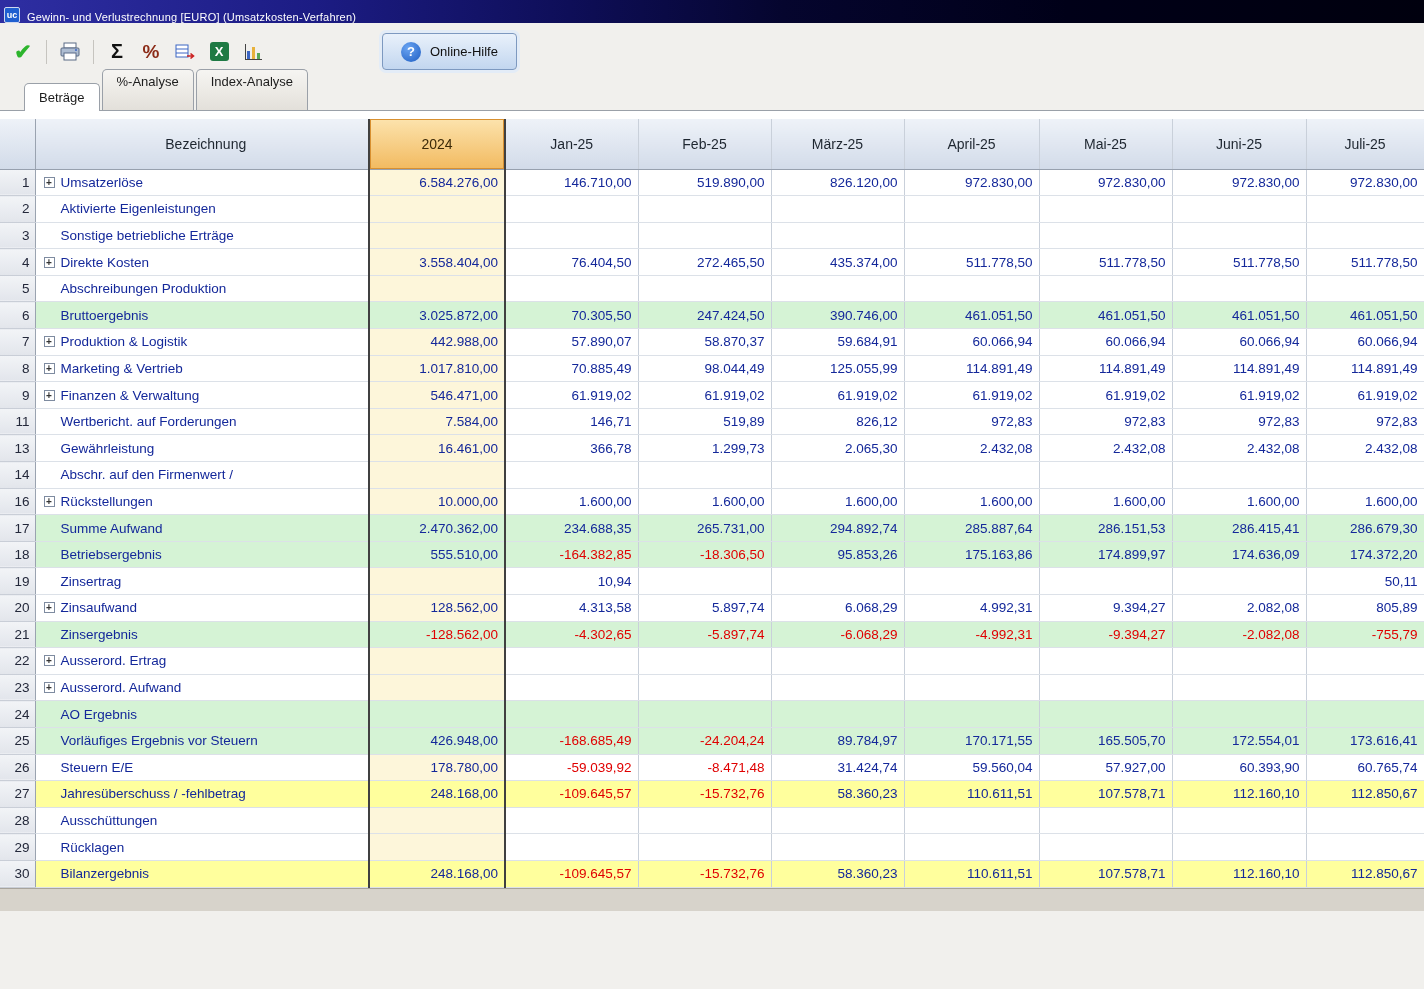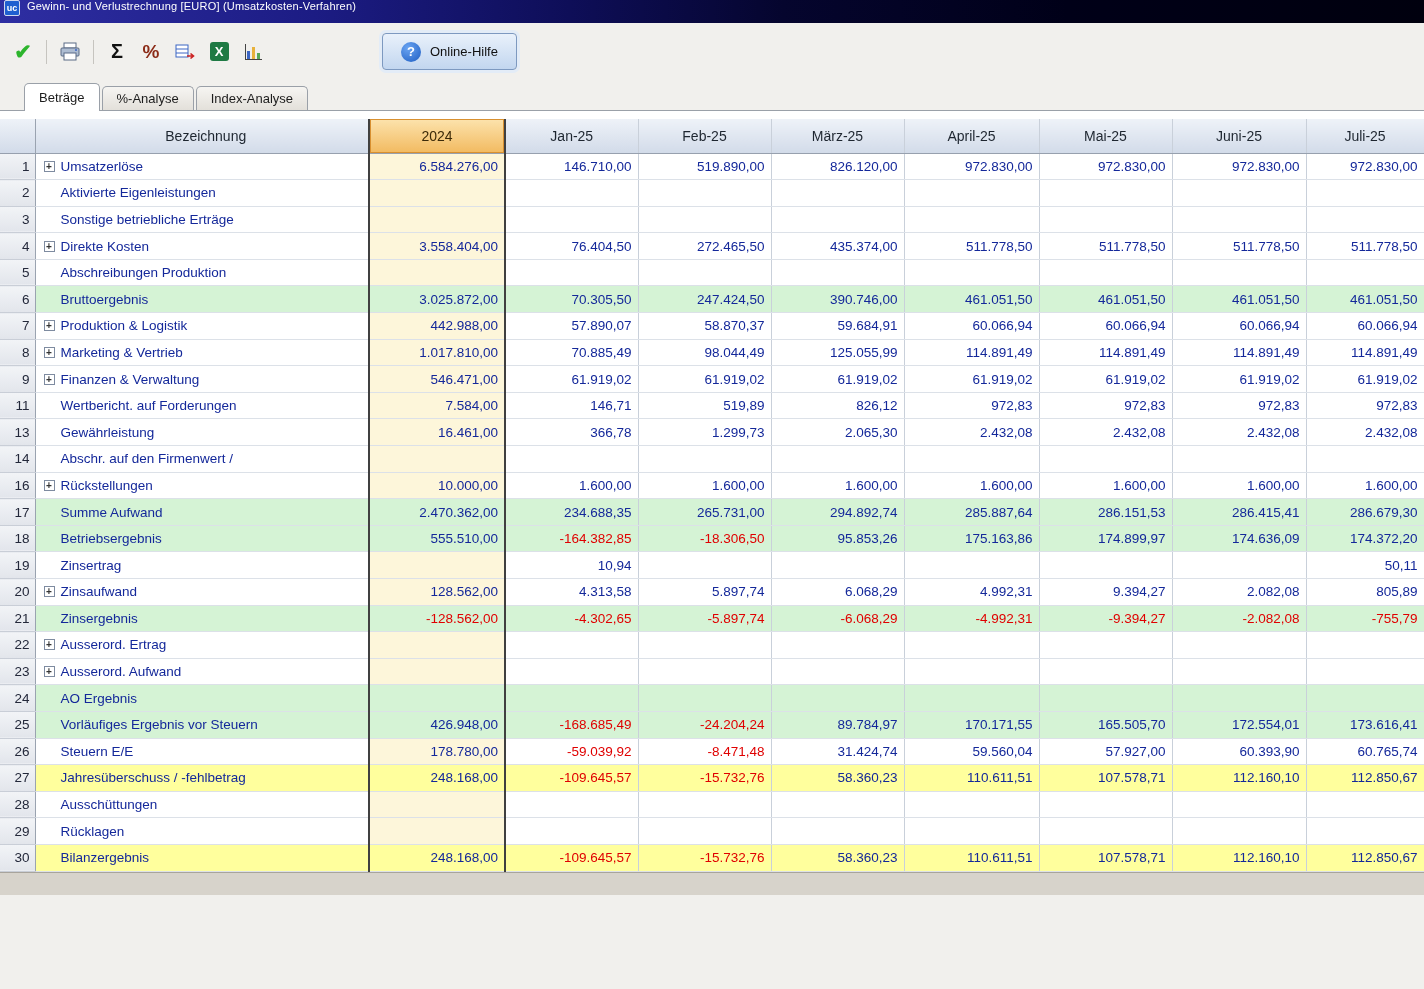--- a/index.html
+++ b/index.html
@@ -1,20 +1,20 @@
 <!DOCTYPE html>
 <html style="--green-row: #d5f3d5; --yellow-row: #ffff9d; --col2024-bg: #fdf6da; --col2024-header: #f5c577; --negative: #e00000; --text-navy: #14289a;"><head>
 <meta charset="utf-8">
 <style>
   * { margin:0; padding:0; box-sizing:border-box; }
   html,body { width:1424px; height:989px; overflow:hidden;
     font-family:"Liberation Sans", sans-serif; background:#f1f0ed; }
 
   
-  .titlebar { height:23px; display:flex; align-items:flex-start; padding-left:4px;
+  .titlebar { height:23px; display:flex; align-items:flex-end; padding-left:4px;
     background:linear-gradient(90deg,#2e2ea2 0%,#1c1c84 22%,#0e0e58 40%,#05052e 55%,#000018 75%,#00000e 100%); }
   .app-icon { width:16px; height:16px; background:#1f5fd0; border:1px solid #cfd8ee;
     border-radius:2px; color:#fff; font-weight:bold; font-size:9px;
     display:flex; align-items:center; justify-content:center; }
   .title-text { color:#fff; font-size:11px; margin-left:7px; letter-spacing:.2px; }
 
   
   .toolbar { height:57px; background:#f1f0ed; display:flex; align-items:center; padding-left:6px; }
   .tb-btn { min-width:30px; height:30px; display:flex; align-items:center; justify-content:center;
     margin:0 2px; cursor:pointer; border:1px solid transparent; background:transparent; }
@@ -27,31 +27,31 @@
   .help-button { margin-left:112px; height:37px; display:flex; align-items:center; gap:9px;
     padding:0 18px; background:linear-gradient(#e9f1fb,#c2d6ef); border:1px solid #7d99c0;
     border-radius:4px; font-size:13px; color:#111; box-shadow:0 0 0 3px #e3ecf7; cursor:pointer; }
   .help-q { width:20px; height:20px; border-radius:50%; flex:0 0 20px;
     background:radial-gradient(circle at 35% 30%, #6aa4f2, #1d5dc2);
     color:#fff; font-weight:bold; font-size:13px; display:flex; align-items:center; justify-content:center; }
 
   
   .tabstrip { height:31px; background:#f1f0ed; display:flex; align-items:flex-end;
     padding-left:24px; border-bottom:1px solid #9aa0a8;text-align:center; }
-  .tab { height:24px; line-height:24px; padding:0 14px; font-size:13px; color:#1c1c1c;
+  .tab { height:41px; line-height:24px; padding:0 14px; font-size:13px; color:#1c1c1c;
     background:linear-gradient(#f6f5f2,#e3e0da); border:1px solid #9aa0a8; border-bottom:none;
     border-radius:5px 5px 0 0; margin-right:2px; cursor:pointer; }
   .tab.active { height:28px; line-height:28px; background:#ffffff; margin-bottom:-1px; z-index:2; position:relative; }
   .pane-gap { height:8px; background:#ffffff; }
 
   
   table.grid { border-collapse:collapse; table-layout:fixed; width:1424px; background:#fff; }
   .grid th, .grid td { border-right:1px solid #c9d0da; overflow:hidden; white-space:nowrap; }
 
-  .grid thead th { height:34px; background:linear-gradient(#eef2f8,#d2dbe9);
+  .grid thead th { height:50px; background:linear-gradient(#eef2f8,#d2dbe9);
     font-size:14px; font-weight:400; color:#1e2630; text-align:center;
     border-bottom:1px solid #97a0ae; }
   .grid thead th.c-2024 { background:linear-gradient(#fce3ad,#f2ba60);
     box-shadow:inset 0 0 0 1px #d89030; color:#3c2a08; }
 
   .grid tbody tr { height:26.6px; }
   .grid tbody td { border-bottom:1px solid #dce1e8; font-size:13.5px; }
 
   .c-num { border-right:1px solid #9aa3b0 !important;
     background:linear-gradient(#f2f4f7,#e2e5eb); text-align:right; padding-right:5px;

